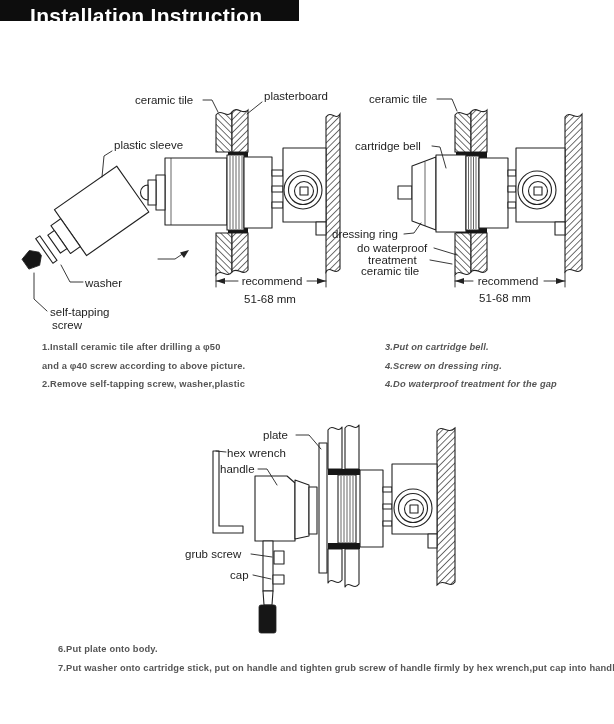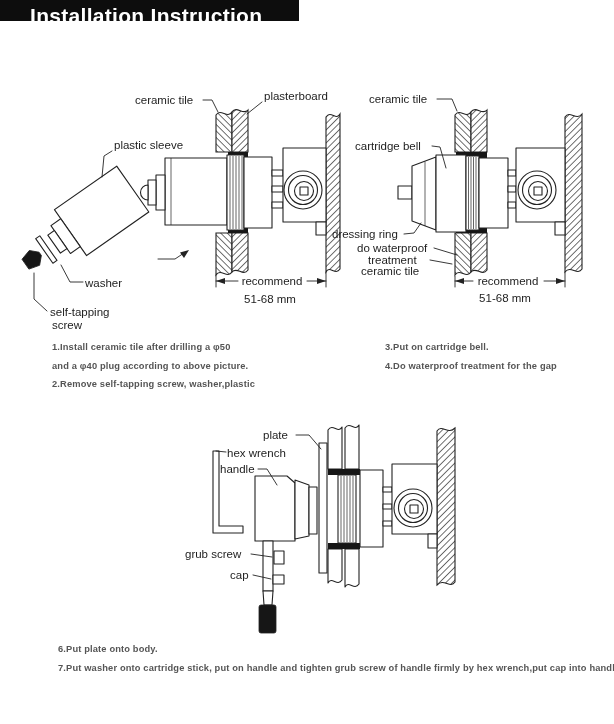--- a/index.html
+++ b/index.html
@@ -26,22 +26,22 @@
   .blk{fill:#161616;stroke:var(--line);stroke-width:0.8;}
   .hatch-a{fill:url(#h1);stroke:var(--line);stroke-width:1.1;}
   .hatch-b{fill:url(#h2);stroke:var(--line);stroke-width:1.1;}
   .arr{fill:var(--line);stroke:none;}
   text.lbl{font-family:"Liberation Sans",sans-serif;font-size:11.5px;fill:var(--label);}
   text.dim{font-family:"Liberation Sans",sans-serif;font-size:11.5px;fill:var(--label);text-anchor:middle;}
   .steps{
     position:absolute;color:var(--body-text);font-size:9.3px;font-weight:700;
     line-height:18.5px;letter-spacing:0.15px;white-space:nowrap;
   }
-  .steps-left{left:52px;top:338px;}
-  .steps-right{left:385px;top:338px;}
+  .steps-left{left:42px;top:338px;}
+  .steps-right{left:385px;top:338px;font-style:italic;}
   .steps-bottom{left:58px;top:640px;line-height:19px;}
 </style>
 </head>
 <body>
 
 <div class="page">
 
   <div class="header">
     <span>Installation Instruction</span>
   </div>
@@ -231,26 +231,27 @@
       <text class="lbl" x="263" y="439">plate</text>
       <text class="lbl" x="227" y="457">hex wrench</text>
       <text class="lbl" x="220" y="473">handle</text>
       <text class="lbl" x="185" y="558">grub screw</text>
       <text class="lbl" x="230" y="579">cap</text>
     </g>
   </svg>
 
   <div class="steps steps-left">
     <div>1.Install ceramic tile after drilling a φ50</div>
-    <div>and a φ40 plug according to above picture.</div>
+    <div>and a φ40 screw according to above picture.</div>
     <div>2.Remove self-tapping screw, washer,plastic</div>
   </div>
 
   <div class="steps steps-right">
     <div>3.Put on cartridge bell.</div>
+    <div>4.Screw on dressing ring.</div>
     <div>4.Do waterproof treatment for the gap</div>
   </div>
 
   <div class="steps steps-bottom">
     <div>6.Put plate onto body.</div>
     <div>7.Put washer onto cartridge stick, put on handle and tighten grub screw of handle firmly by hex wrench,put cap into handle.</div>
   </div>
 
 </div>
 

